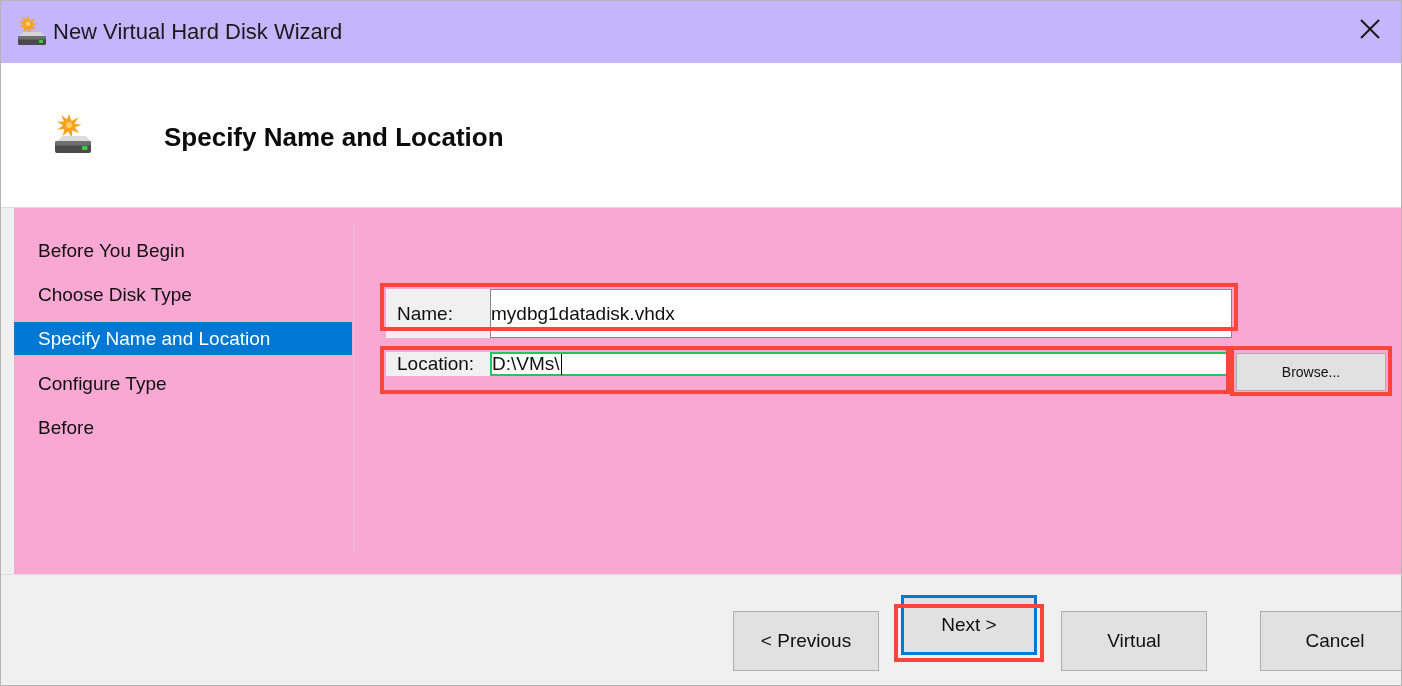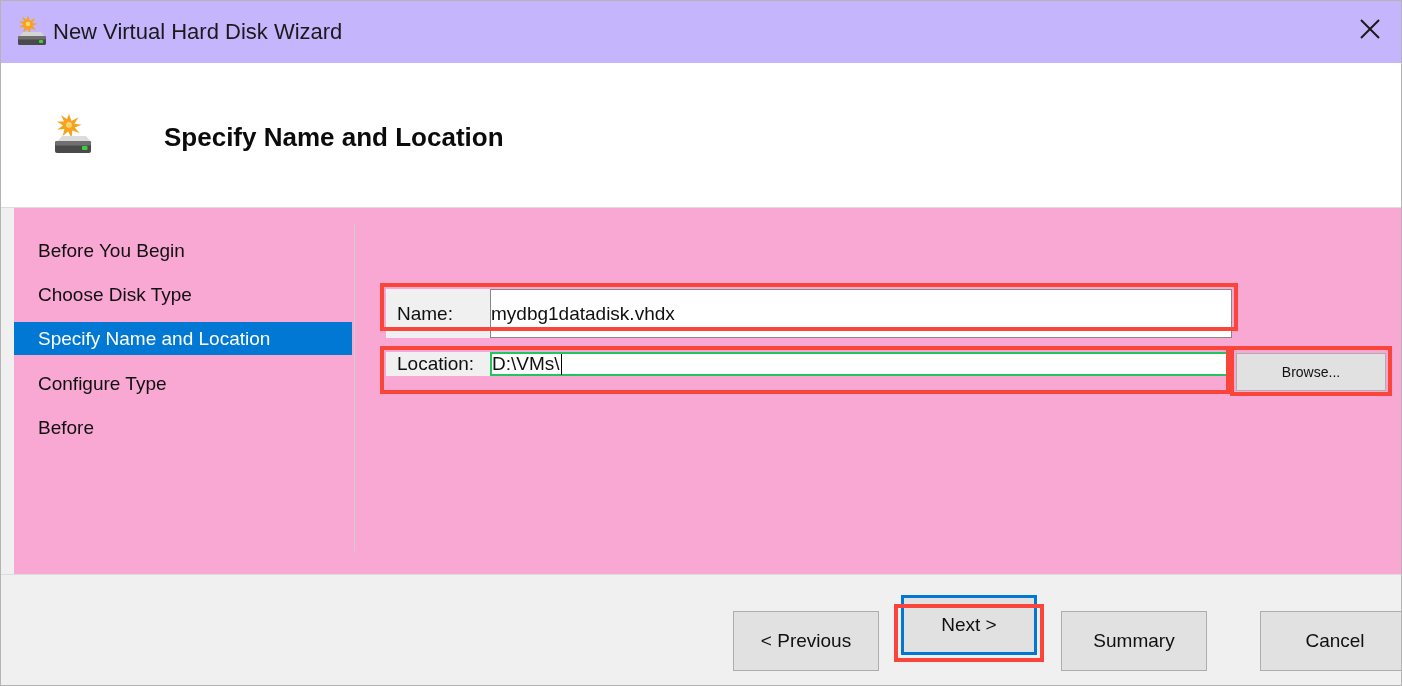--- a/index.html
+++ b/index.html
@@ -348,21 +348,21 @@
     <div class="btn" style="left:732px; top:36px; width:146px;">
       <span>&lt; Previous</span>
     </div>
 
     <div class="btn focused" style="left:900px; top:20px; width:136px;">
       <span>Next &gt;</span>
     </div>
     <div class="red-box" style="left:893px; top:29px; width:150px; height:58px;"></div>
 
     <div class="btn" style="left:1060px; top:36px; width:146px;">
-      <span>Summary</span>
+      <span>Virtual</span>
     </div>
 
     <div class="btn" style="left:1222px; top:36px; width:150px;margin-left:37px;">
       <span>Cancel</span>
     </div>
 
   </div>
 
 </div>
 

